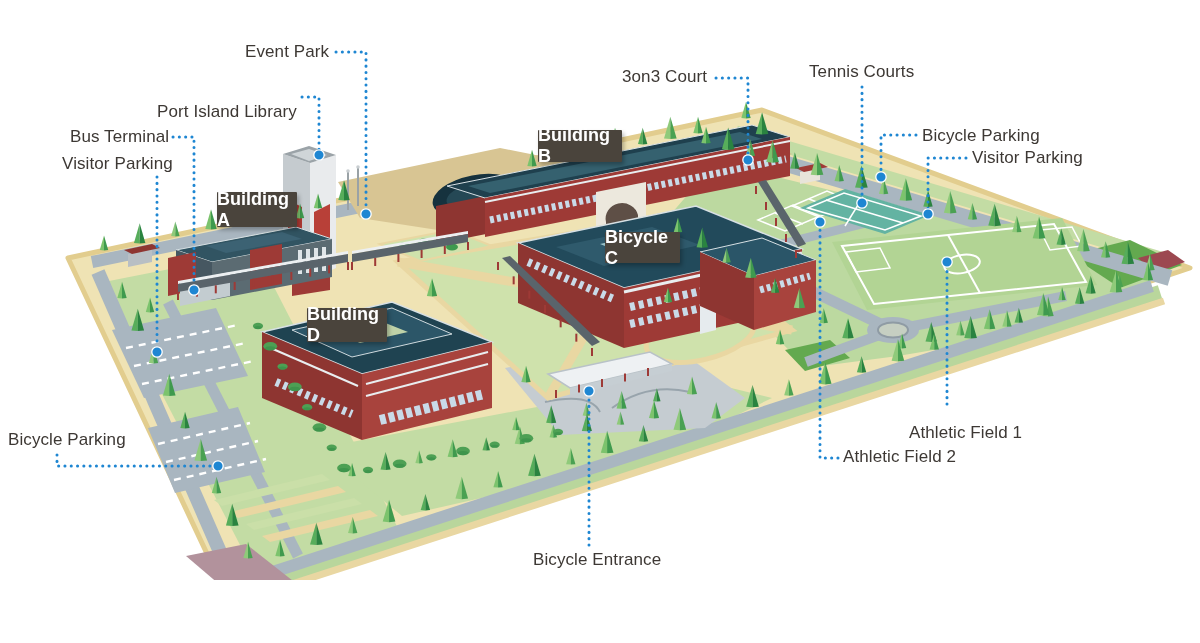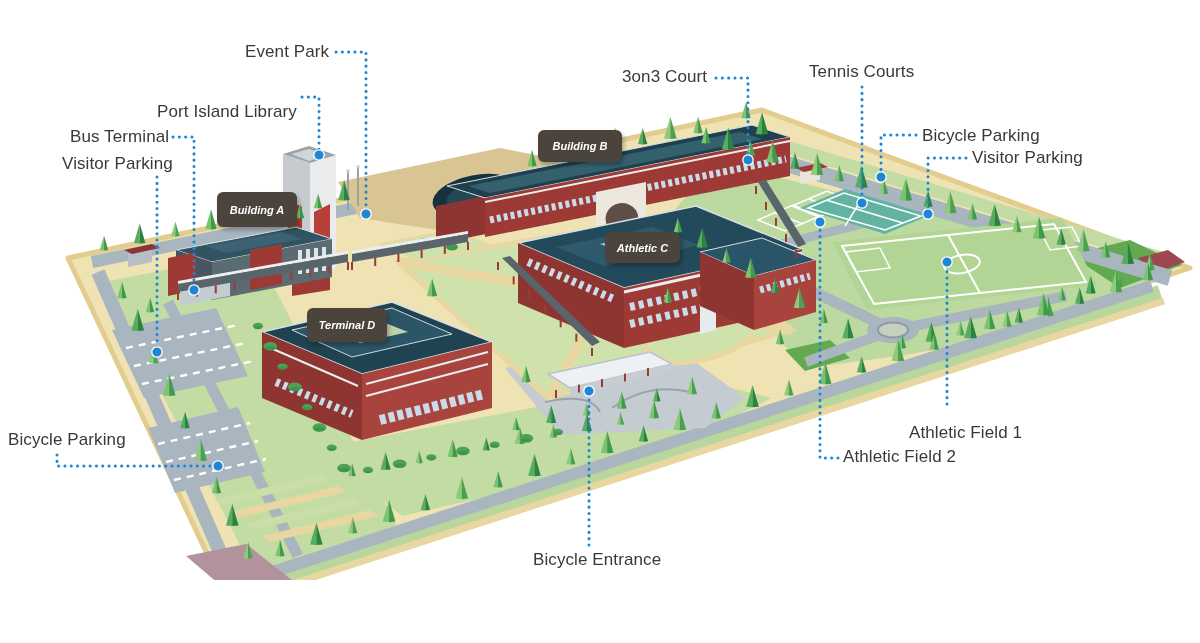--- a/index.html
+++ b/index.html
@@ -8,22 +8,22 @@
     --path:#e9d7a2; --sand:#d8c593; --road:#a9b6c0; --field:#b2d494; --tennis:#63b3a2;
     --brick:#9e3a36; --brickDark:#8e3531; --brickLight:#a8433d; --roof:#224a5b; --roofDark:#1f404e;
     --trim:#e9eef0; --window:#c9dae8; --beam:#5a646b;
   }
   html,body{margin:0;padding:0;background:#fff;}
   #stage{position:relative;width:1200px;height:580px;background:#ffffff;overflow:hidden;
          font-family:"Liberation Sans", sans-serif;}
   svg{position:absolute;left:0;top:0;}
   .lbl{position:absolute;font-size:17px;color:var(--labelText);white-space:nowrap;letter-spacing:.1px;}
   .badge{position:absolute;background:var(--badgeBg);color:var(--badgeText);font-weight:bold;
-         font-size:11px;display:flex;align-items:center;justify-content:center;
-         box-shadow:2px 3px 4px rgba(0,0,0,.28);border-radius:6px;font-style:italic;}
+         font-size:18px;display:flex;align-items:center;justify-content:center;
+         box-shadow:2px 3px 4px rgba(0,0,0,.28);border-radius:1px;}
   .ld{fill:none;stroke:var(--leader);stroke-width:3;stroke-linecap:round;stroke-dasharray:0.1 6.2;}
   .dot{fill:var(--leader);stroke:#fff;stroke-width:1.3;}
   .road{stroke:var(--road);fill:none;}
   .white-dash{stroke:#fff;stroke-width:2.4;stroke-dasharray:7 6;fill:none;}
   .fline{stroke:#fff;fill:none;stroke-width:2;}
   .fline15{stroke:#fff;fill:none;stroke-width:1.5;}
 </style>
 </head>
 <body>
 
@@ -580,15 +580,15 @@
 <div class="lbl" style="left:533px;top:550px">Bicycle Entrance</div>
 <div class="lbl" style="left:622px;top:67px">3on3 Court</div>
 <div class="lbl" style="left:809px;top:62px">Tennis Courts</div>
 <div class="lbl" style="left:922px;top:126px">Bicycle Parking</div>
 <div class="lbl" style="left:972px;top:148px">Visitor Parking</div>
 <div class="lbl" style="left:909px;top:423px">Athletic Field 1</div>
 <div class="lbl" style="left:843px;top:447px">Athletic Field 2</div>
 
 <div class="badge" style="left:217px;top:192px;width:80px;height:35px">Building A</div>
 <div class="badge" style="left:538px;top:130px;width:84px;height:32px">Building B</div>
-<div class="badge" style="left:605px;top:232px;width:75px;height:31px">Athletic C</div>
-<div class="badge" style="left:307px;top:308px;width:80px;height:34px">Terminal D</div>
+<div class="badge" style="left:605px;top:232px;width:75px;height:31px">Bicycle C</div>
+<div class="badge" style="left:307px;top:308px;width:80px;height:34px">Building D</div>
 </div>
 
 </body></html>

